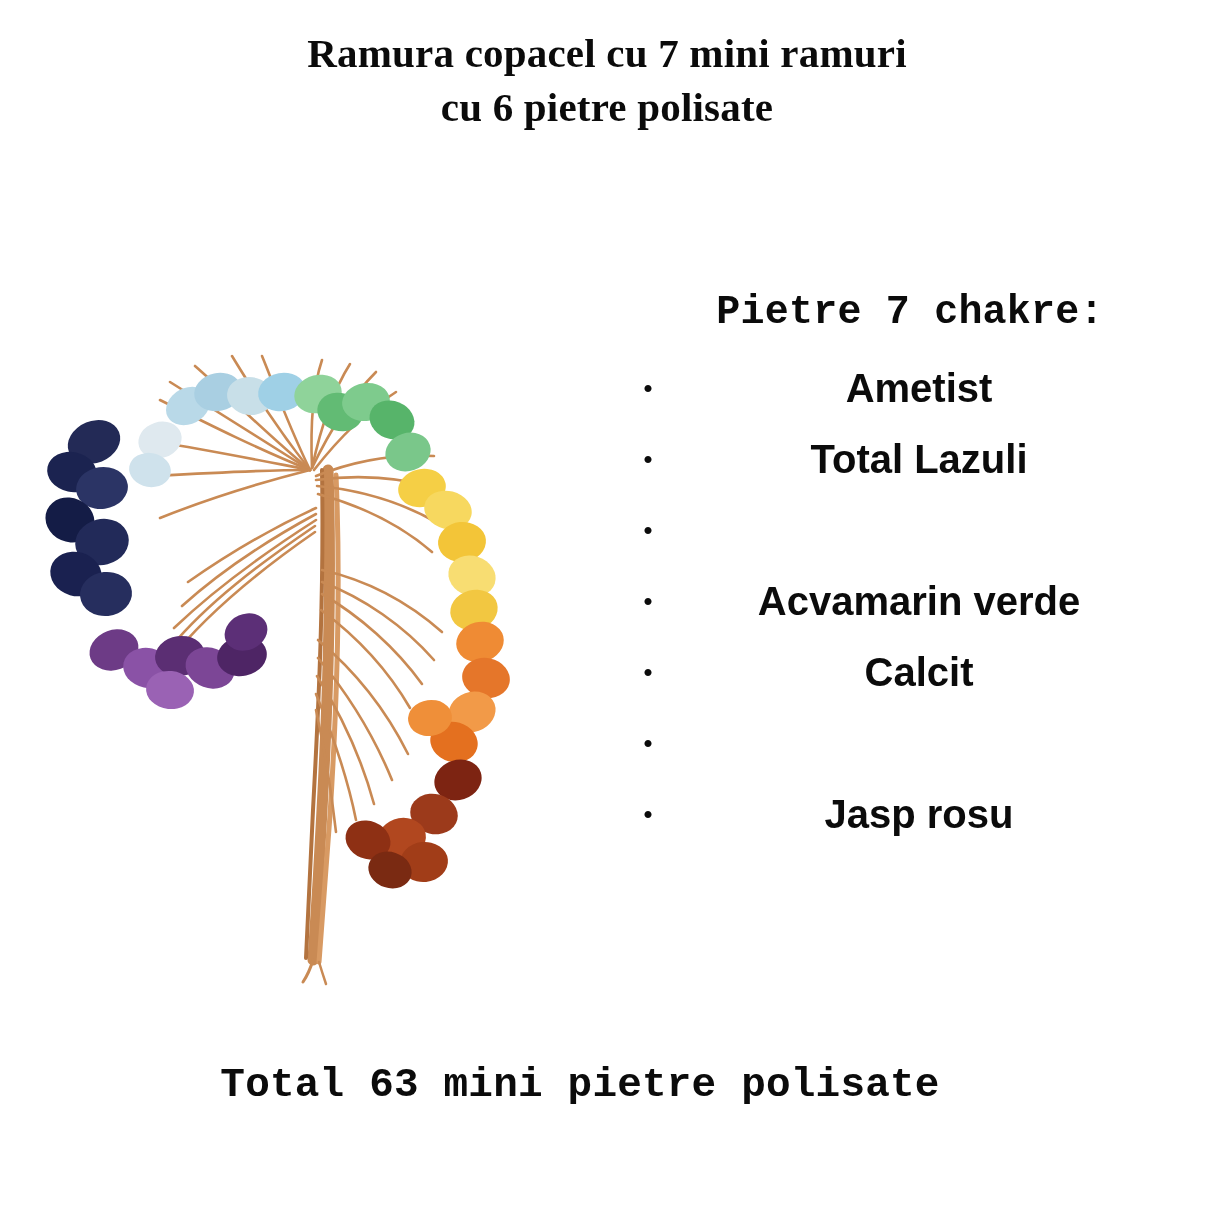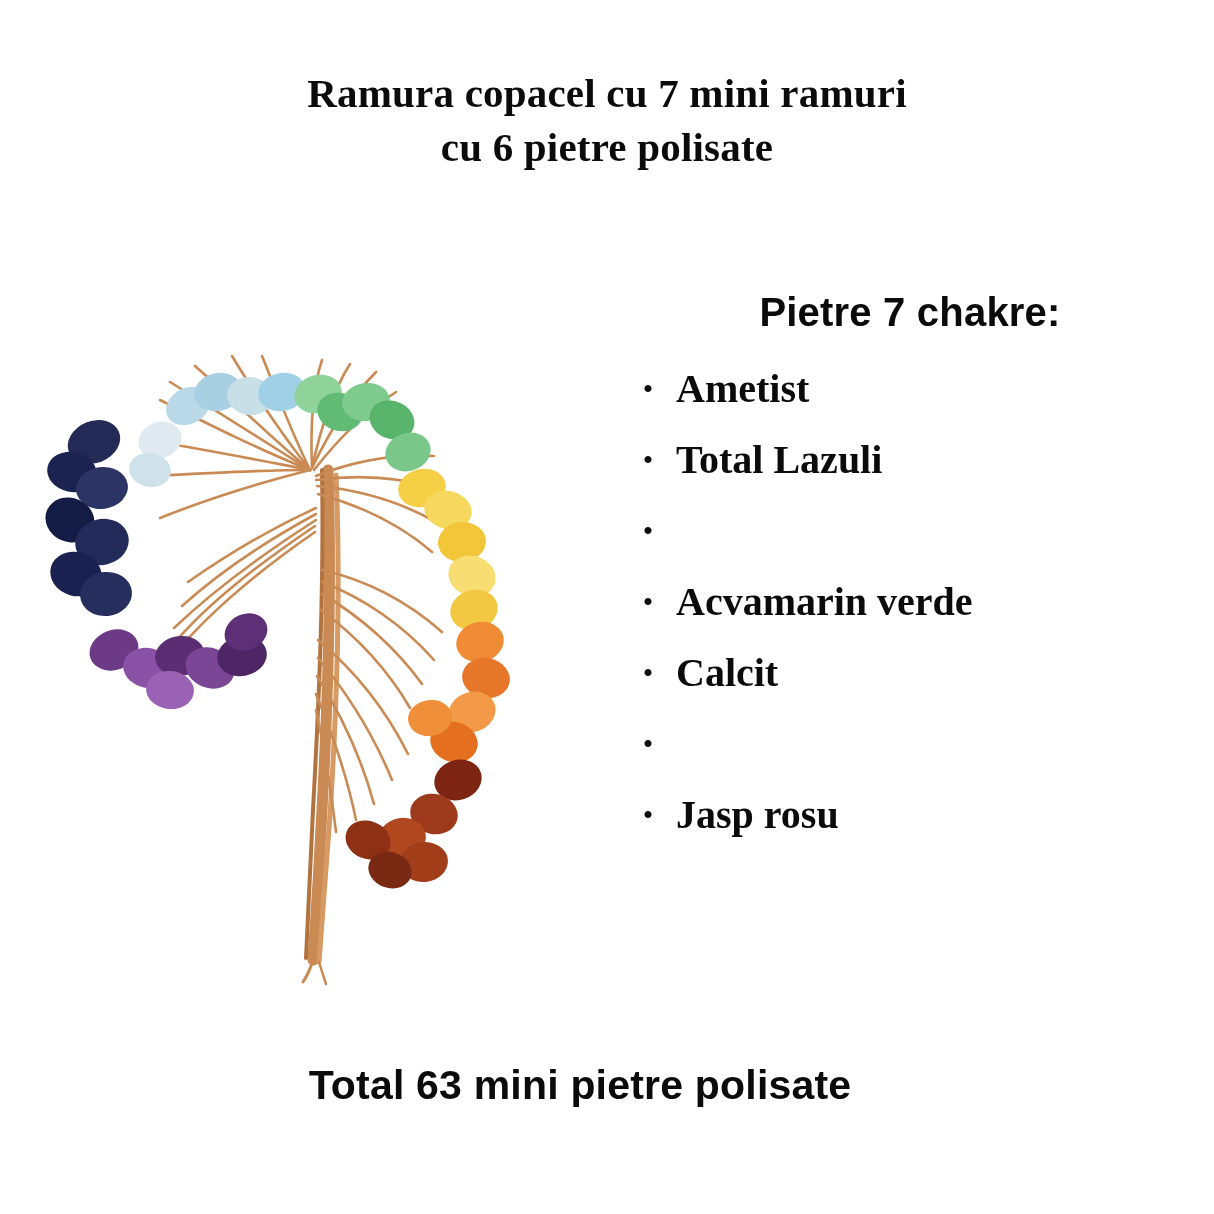--- a/index.html
+++ b/index.html
@@ -16,21 +16,20 @@
     overflow: hidden;
   }
 
   
   .title-block {
     position: absolute;
     top: 26px;
     left: 0;
     width: 1214px;
     text-align: center;
-    margin-top: 40px;
   }
   .title-line {
     font-family: "Liberation Serif", serif;
     font-weight: bold;
     font-size: 41px;
     line-height: 1.32;
     letter-spacing: 0.2px;
     color: #0b0b0b;
   }
 
@@ -49,21 +48,21 @@
   }
 
   
   .stones-panel {
     position: absolute;
     left: 620px;
     top: 290px;
     width: 580px;
   }
   .stones-heading {
-    font-family: Liberation Sans, sans-serif;
+    font-family: Liberation Mono, monospace;
     font-weight: bold;
     font-size: 40px;
     color: #0b0b0b;
     text-align: center;
     margin: 0 0 18px 0;
     letter-spacing: 0.2px;
   }
   .stones-list {
     list-style: none;
     margin: 0;
@@ -77,36 +76,37 @@
   .bullet {
     width: 56px;
     text-align: center;
     font-size: 30px;
     line-height: 1;
     color: #0b0b0b;
     flex: 0 0 56px;
   }
   .stone-label {
     flex: 1 1 auto;
-    font-family: Liberation Serif, serif;
+    text-align: center;
+    font-family: Liberation Sans, sans-serif;
     font-weight: bold;
     font-size: 40px;
     color: #0b0b0b;
     padding-right: 38px;
     white-space: nowrap;
   }
 
   
   .footer-total {
     position: absolute;
     left: 0;
     top: 1062px;
     width: 1160px;
     text-align: center;
-    font-family: Liberation Sans, sans-serif;
+    font-family: Liberation Mono, monospace;
     font-weight: bold;
     font-size: 41px;
     color: #0b0b0b;
     letter-spacing: 0.2px;
   }
 </style>
 </head>
 <body>
 
 <div class="title-block">

